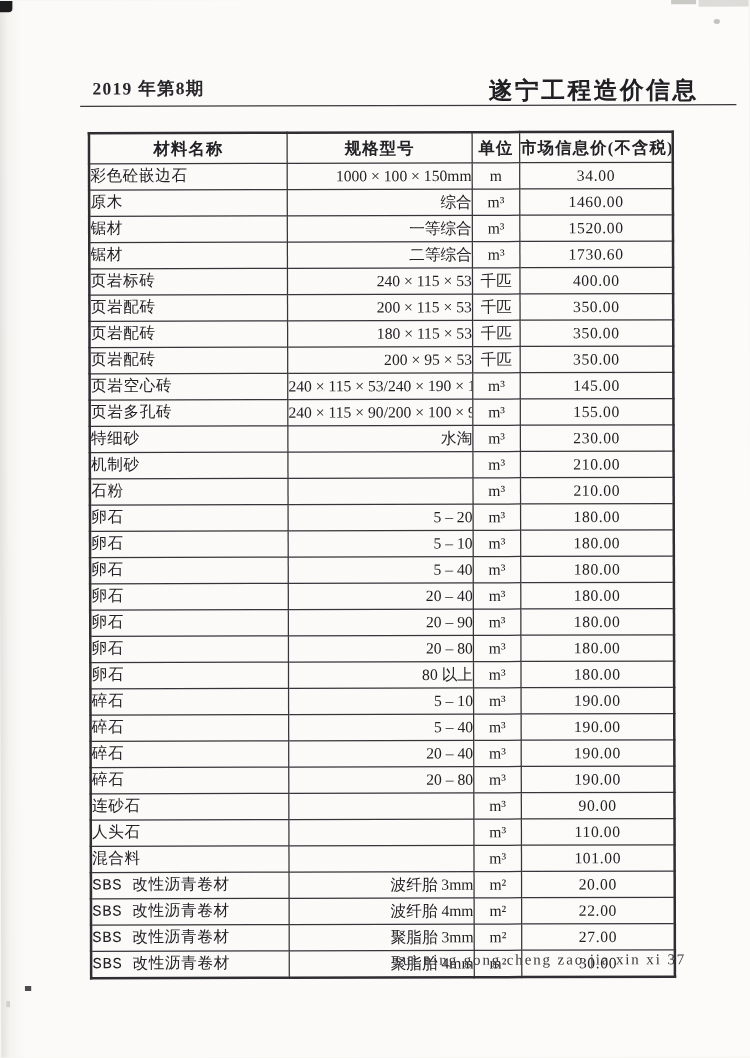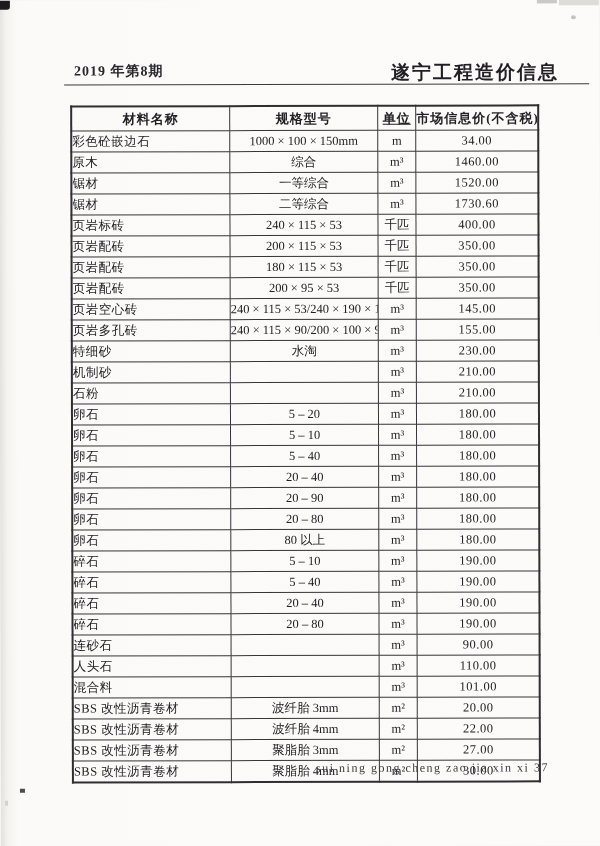--- a/index.html
+++ b/index.html
@@ -47,22 +47,22 @@
     overflow:hidden;white-space:nowrap;
     font-size:12.5px;
     height:20px;line-height:20px;
     padding:0;
   }
   table.price{border:2px solid #2e2e33;}
   table.price th{
     height:23px;line-height:23px;
     font-size:13px;font-weight:600;text-align:center;letter-spacing:1px;
   }
-  td.c-name{text-align:left;padding-left:9px;letter-spacing:0.5px;}
-  td.c-spec{text-align:center;padding-left:7px;}
+  td.c-name{text-align:left;padding-left:9px;letter-spacing:0.5px;font-family:Liberation Mono, monospace;}
+  td.c-spec{text-align:right;padding-left:7px;}
   td.c-unit{text-align:center;}
   td.c-price{text-align:center;letter-spacing:0.5px;font-size:13px;}
 
   .footer{
     position:absolute;right:52px;top:761px;
     font-size:12px;color:#3a3a3e;letter-spacing:1.5px;
   }
 </style>
 </head>
 <body>
@@ -78,21 +78,21 @@
 
   <div class="header-left">2019 年第8期</div>
   <div class="header-right">遂宁工程造价信息</div>
   <hr class="header-rule">
 
   <table class="price">
     <thead>
       <tr id="head-row">
           <th style="width: 157px;">材料名称</th>
           <th style="width: 147px;">规格型号</th>
-          <th style="width: 37px; text-decoration: underline;">单位</th>
+          <th style="width: 37px;">单位</th>
           <th style="width: 121px; margin-left: 43px;">市场信息价(不含税)</th>
         </tr>
     </thead>
     <tbody id="body-rows">
         <tr>
           <td class="c-name">彩色砼嵌边石</td>
           <td class="c-spec">1000 × 100 × 150mm</td>
           <td class="c-unit">m</td>
           <td class="c-price">34.00</td>
         </tr>

